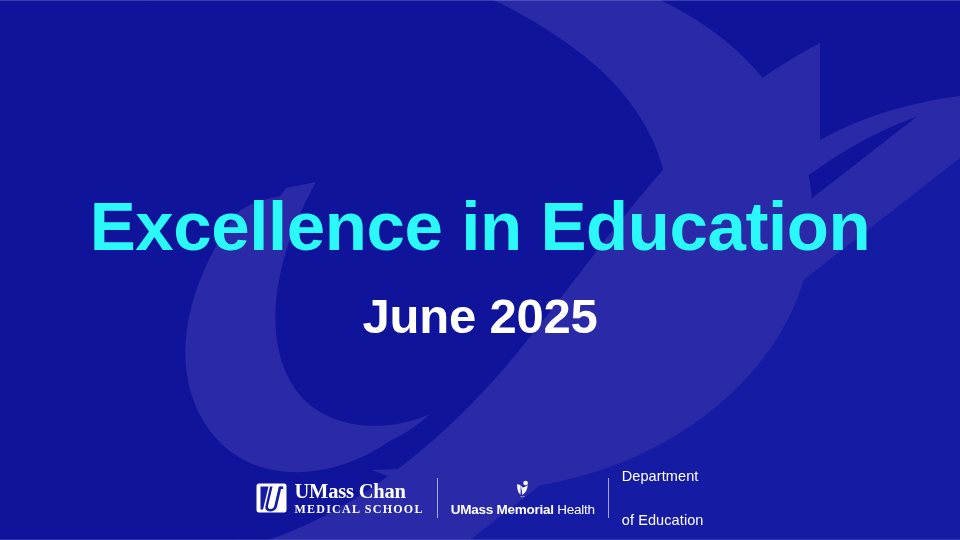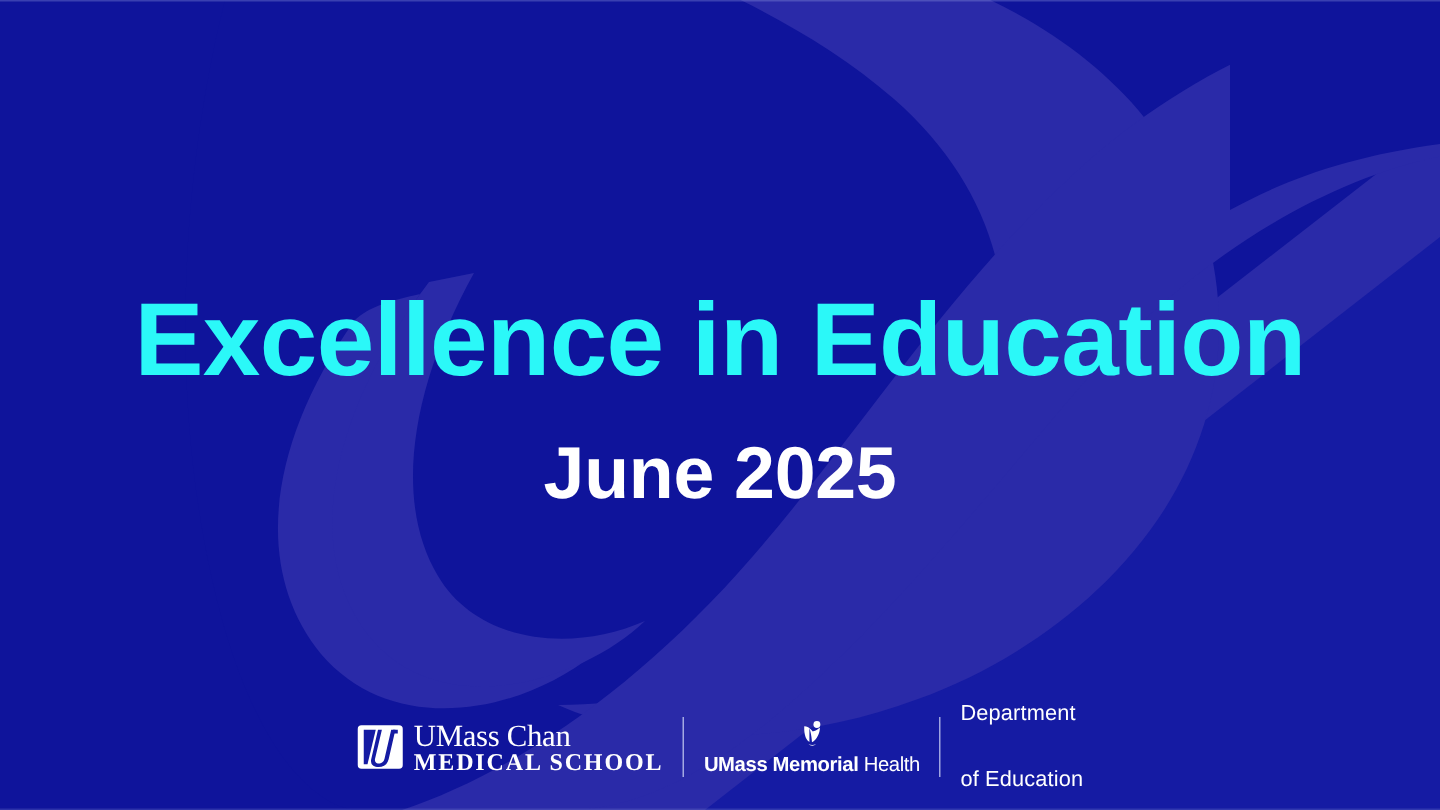--- a/index.html
+++ b/index.html
@@ -108,28 +108,28 @@
   .chan-wordmark {
     display: flex;
     flex-direction: column;
     justify-content: center;
     line-height: 1;
   }
   .chan-line1 {
     font-family: "Liberation Serif", serif;
     font-size: 20.5px;
     line-height: 21px;
-    font-weight: normal;
+    font-weight: bold;
     color: #FFFFFF;
     letter-spacing: -0.2px;
     white-space: nowrap;
   }
   .chan-line2 {
     font-family: "Liberation Serif", serif;
-    font-size: 16px;
+    font-size: 12px;
     line-height: 12px;
     font-weight: bold;
     color: #FFFFFF;
     letter-spacing: 1.25px;
     white-space: nowrap;
     margin-top: 1px;
   }
 
   
   .umm-lockup {

